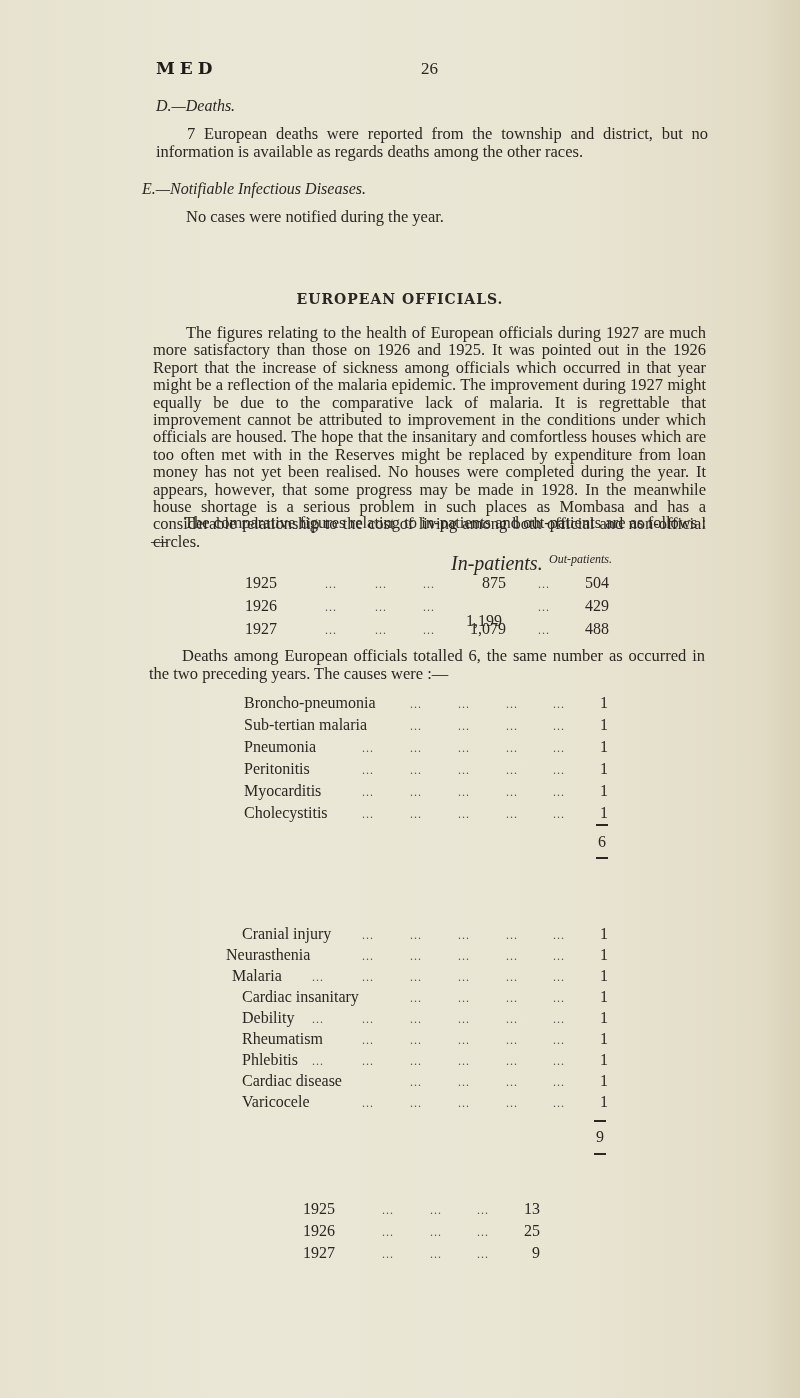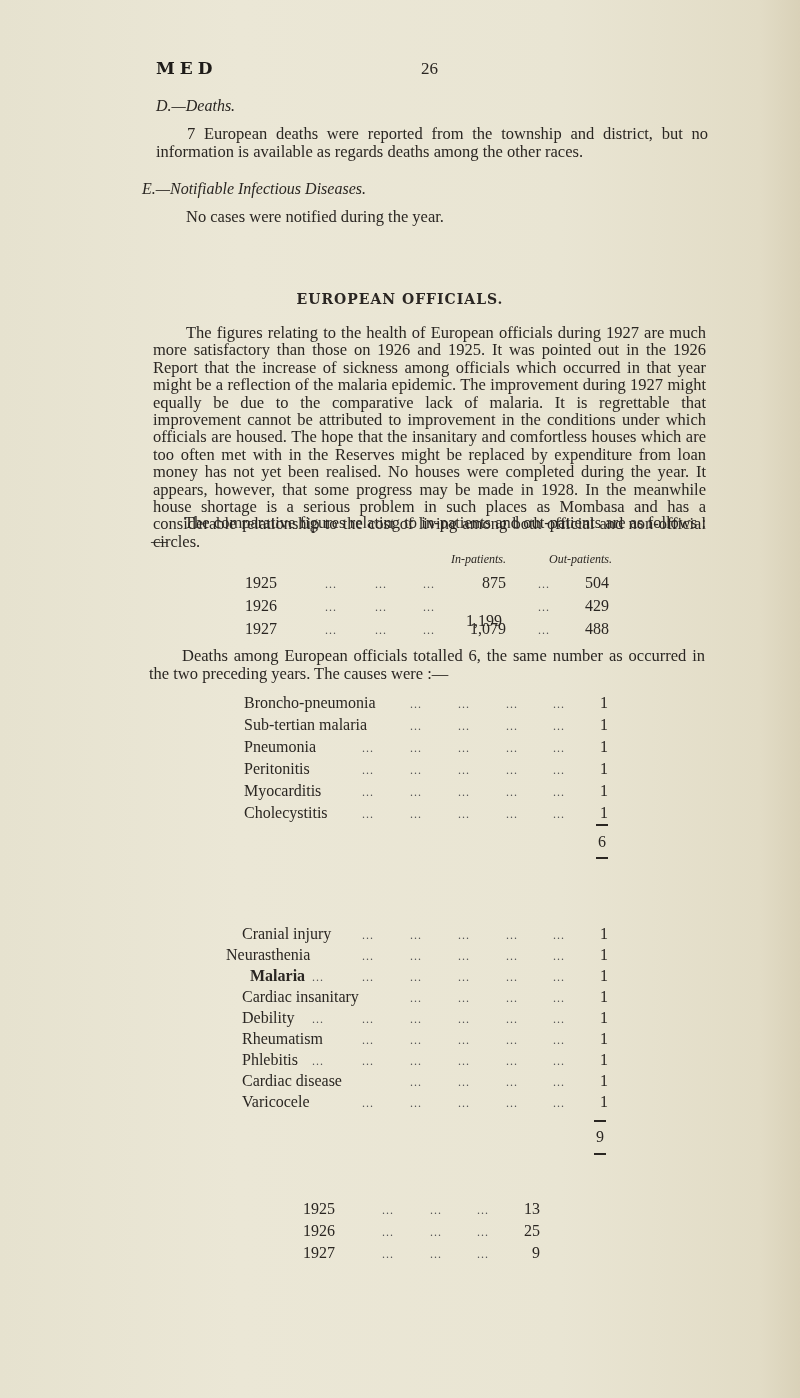--- a/index.html
+++ b/index.html
@@ -84,21 +84,21 @@
 
   <div class="abs subhead" style="left:142px; top:180px;">E.—Notifiable Infectious Diseases.</div>
   <div class="abs centered-head">EUROPEAN OFFICIALS.</div>
 
   <div class="abs" style="left:186px; top:207px; font-size:16.5px;">No cases were notified during the year.</div>
 
   <div class="para" style="left:153px; width:553px; top:324px; text-indent:33px; line-height:17.4px;">The figures relating to the health of European officials during 1927 are much more satisfactory than those on 1926 and 1925. It was pointed out in the 1926 Report that the increase of sickness among officials which occurred in that year might be a reflection of the malaria epidemic. The improvement during 1927 might equally be due to the comparative lack of malaria. It is regrettable that improvement cannot be attributed to improvement in the conditions under which officials are housed. The hope that the insanitary and comfortless houses which are too often met with in the Reserves might be replaced by expenditure from loan money has not yet been realised. No houses were completed during the year. It appears, however, that some progress may be made in 1928. In the meanwhile house shortage is a serious problem in such places as Mombasa and has a considerable relationship to the cost of living among both official and non-official circles.</div>
 
   <div class="para" style="left:151px; width:555px; top:514px; text-indent:33px;">The comparative figures relating to in-patients and out-patients are as follows :—</div>
 
-  <div class="abs italic" style="left:451px; top:552px; font-size:12px;">In-patients.</div>
+  <div class="abs italic" style="left:451px; top:552px; font-size:20px;">In-patients.</div>
   <div class="abs italic" style="left:549px; top:552px; font-size:12px;">Out-patients.</div>
 
   <div>
     <div class="row" style="top:574px; left:0; width:800px;">
       <span class="cell" style="left:245px;">1925</span>
       <span class="cell dots" style="left:325px; top:3px;">...</span>
       <span class="cell dots" style="left:375px; top:3px;">...</span>
       <span class="cell dots" style="left:423px; top:3px;">...</span>
       <span class="cell" style="left:480px; width:26px; text-align:right;">875</span>
       <span class="cell dots" style="left:538px; top:3px;">...</span>
@@ -199,21 +199,21 @@
     <div class="row" style="top:946px; left:0; width:800px;">
       <span class="cell" style="left:226px;">Neurasthenia</span>
       <span class="cell dots" style="left:362px; top:3px;">...</span>
       <span class="cell dots" style="left:410px; top:3px;">...</span>
       <span class="cell dots" style="left:458px; top:3px;">...</span>
       <span class="cell dots" style="left:506px; top:3px;">...</span>
       <span class="cell dots" style="left:553px; top:3px;">...</span>
       <span class="cell" style="left:600px;">1</span>
     </div>
     <div class="row" style="top:967px; left:0; width:800px;">
-      <span class="cell" style="left:250px;font-weight:bold;">Malaria</span>
+      <span class="cell" style="left:232px;">Malaria</span>
       <span class="cell dots" style="left:312px; top:3px;">...</span>
       <span class="cell dots" style="left:362px; top:3px;">...</span>
       <span class="cell dots" style="left:410px; top:3px;">...</span>
       <span class="cell dots" style="left:458px; top:3px;">...</span>
       <span class="cell dots" style="left:506px; top:3px;">...</span>
       <span class="cell dots" style="left:553px; top:3px;">...</span>
       <span class="cell" style="left:600px;">1</span>
     </div>
     <div class="row" style="top:988px; left:0; width:800px;">
       <span class="cell" style="left:242px;">Cardiac insanitary</span>

